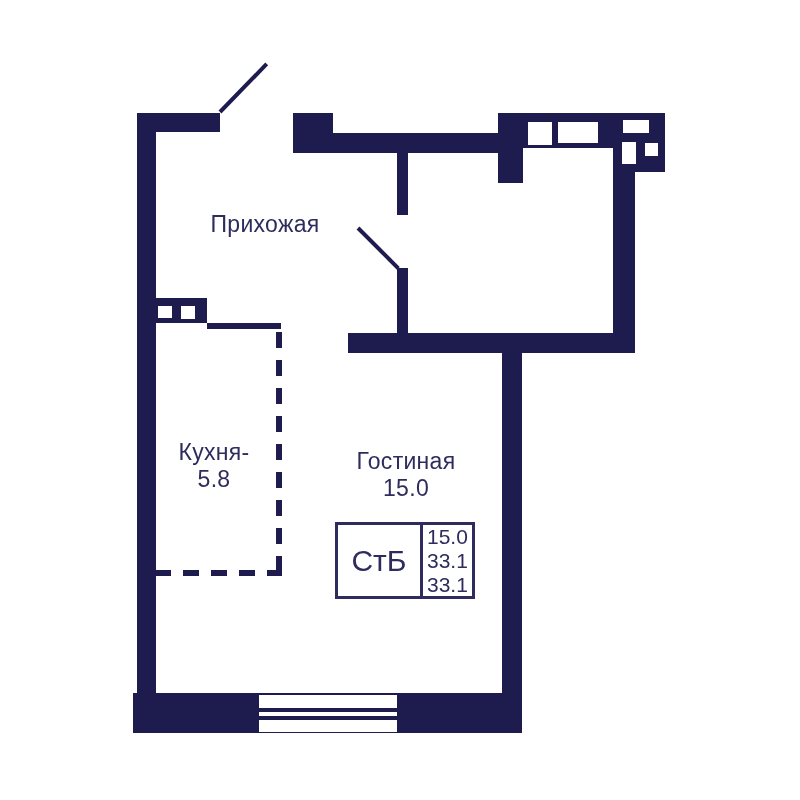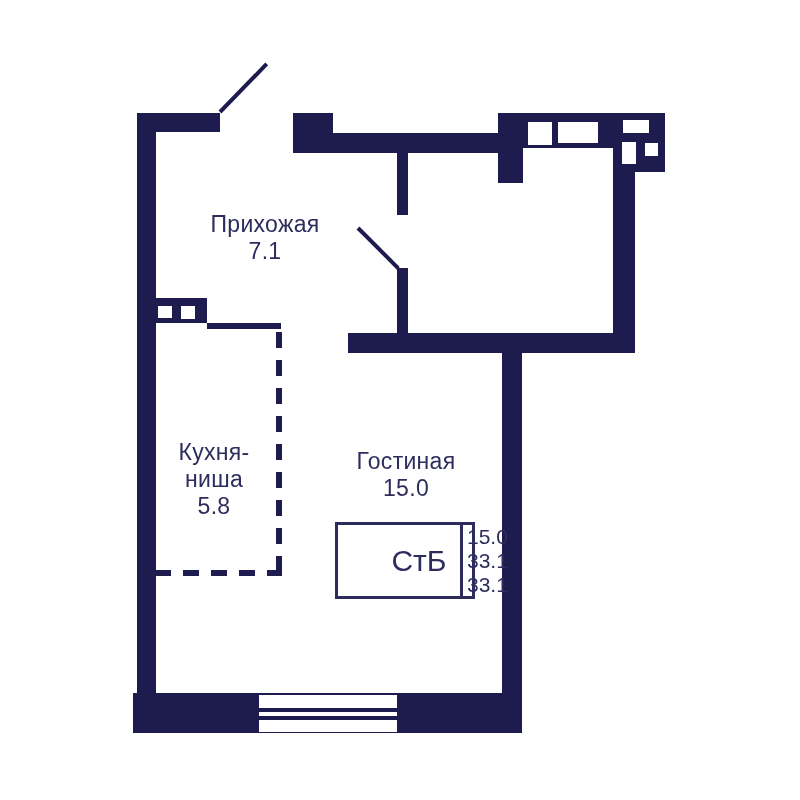--- a/index.html
+++ b/index.html
@@ -18,21 +18,21 @@
   .dash-v{position:absolute;background:repeating-linear-gradient(to bottom,var(--wall) 0 16px,transparent 16px 28px);}
   .dash-h{position:absolute;background:repeating-linear-gradient(to right,var(--wall) 0 16px,transparent 16px 28px);}
   .label{position:absolute;text-align:center;font-size:23px;line-height:27px;color:var(--text);letter-spacing:.3px;}
   .stb{
     position:absolute;left:335px;top:522px;width:140px;height:77px;
     border:3px solid var(--text);background:var(--background);
     box-sizing:border-box;display:flex;
   }
   .stb-left{
     flex:0 0 82px;display:flex;align-items:center;justify-content:center;
-    font-size:30px;border-right:3px solid var(--text);margin-left:40px;
+    font-size:30px;border-right:3px solid var(--text);
   }
   .stb-right{
     flex:1;display:flex;flex-direction:column;justify-content:center;
     padding-left:4px;font-size:21px;line-height:24px;
   }
 </style>
 </head>
 <body>
 
 <div id="plan">
@@ -68,29 +68,27 @@
 
   <div class="swing" style="left:220px;top:110px;width:67px;transform:rotate(-45.8deg)"></div>
   <div class="swing" style="left:358px;top:226px;width:57px;transform:rotate(45deg)"></div>
 
   <div class="c" style="left:259px;top:695px;width:138px;height:37px"></div>
   <div class="w" style="left:259px;top:708px;width:138px;height:4px"></div>
   <div class="w" style="left:259px;top:716px;width:138px;height:4px"></div>
 
   <div class="label" style="left:185px;top:211px;width:160px">
     <div>Прихожая</div>
-    <div>7.1</div>
   </div>
 
   <div class="label" style="left:456px;top:230px;width:120px">
   </div>
 
   <div class="label" style="left:144px;top:439px;width:140px">
     <div>Кухня-</div>
-    <div>ниша</div>
     <div>5.8</div>
   </div>
 
   <div class="label" style="left:336px;top:448px;width:140px">
     <div>Гостиная</div>
     <div>15.0</div>
   </div>
 
   <div class="stb">
     <div class="stb-left">СтБ</div>

